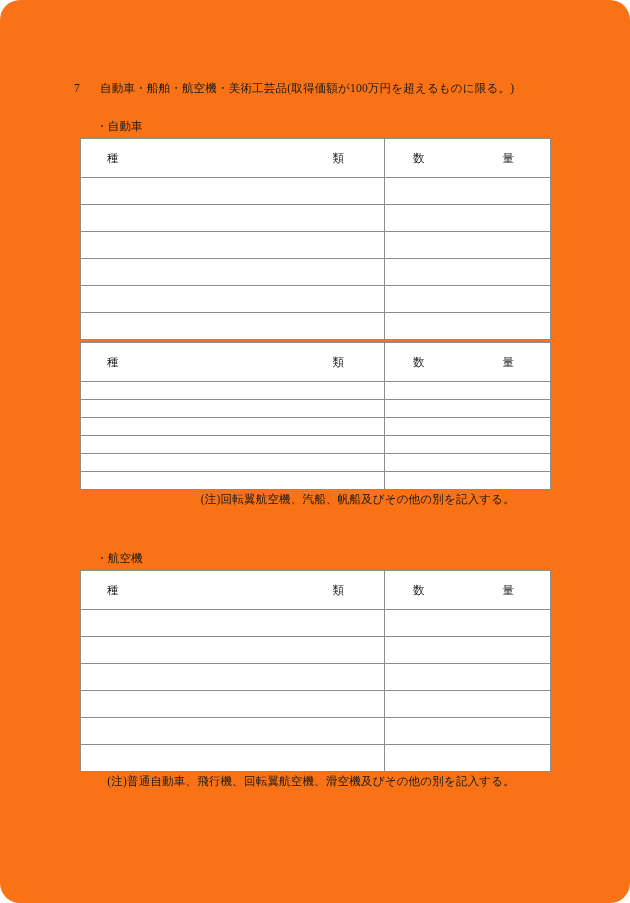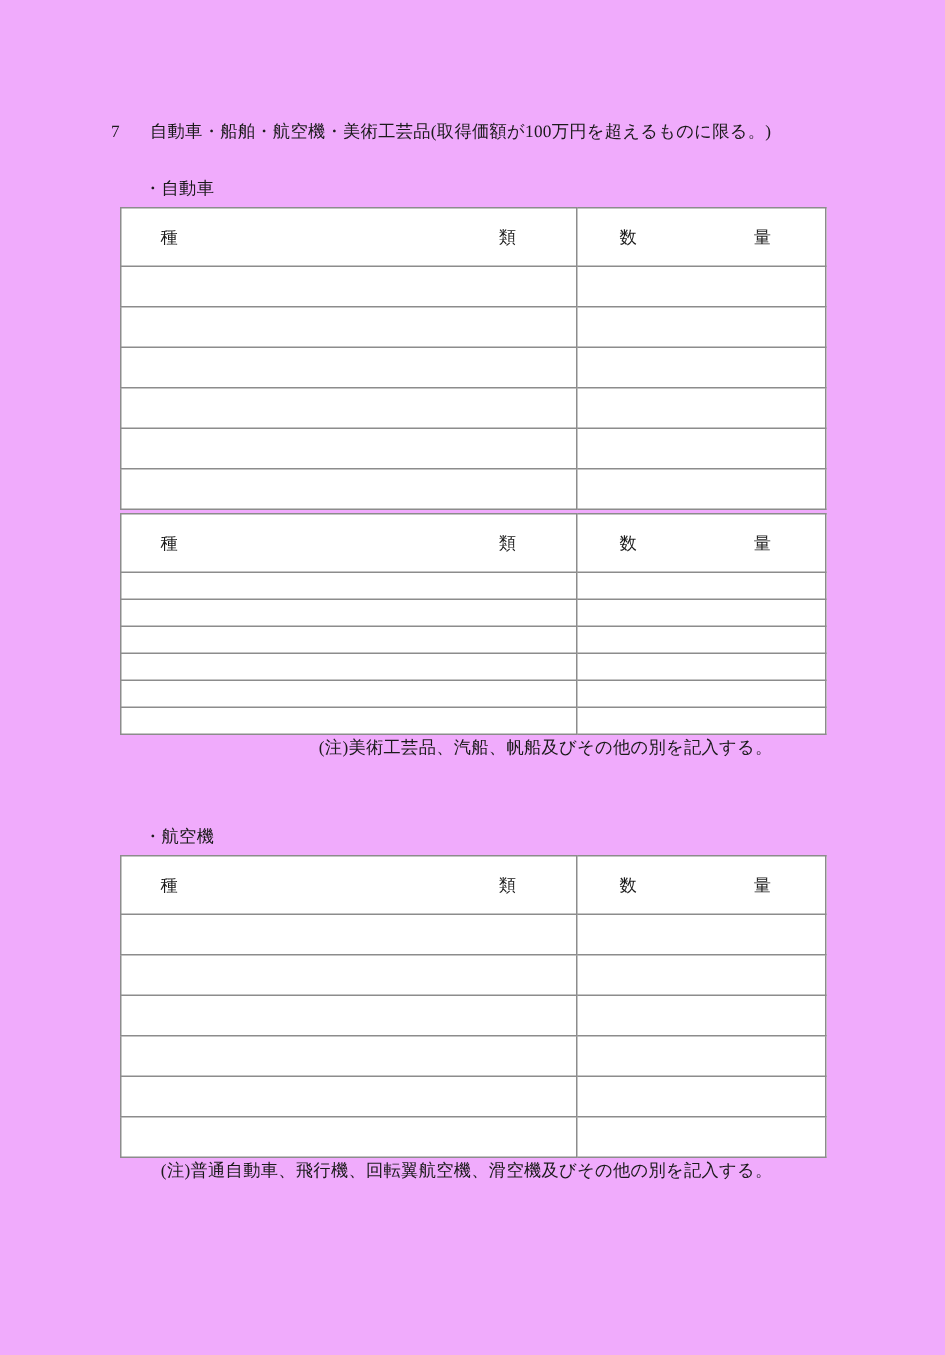--- a/index.html
+++ b/index.html
@@ -10,23 +10,24 @@
   }
   body {
     font-family: "Liberation Serif", "DejaVu Serif", serif;
     color: #1a1a1a;
     -webkit-font-smoothing: antialiased;
   }
   .page {
     position: relative;
     width: 630px;
     height: 903px;
-    background: #f0abfc;
+    background: #f97316;
     overflow: hidden;
     box-sizing: border-box;
+    border-radius: 20px;
   }
   .content {
     position: absolute;
     left: 0;
     top: 0;
     width: 630px;
   }
 
   
   .doc-heading {
@@ -215,21 +216,21 @@
               <td></td>
               <td></td>
             </tr>
           <tr class="row-short">
               <td></td>
               <td></td>
             </tr>
         </tbody>
       </table>
       <div class="note">
-        <span class="tag">(注)</span><span>美術工芸品、汽船、帆船及びその他の別を記入する。</span>
+        <span class="tag">(注)</span><span>回転翼航空機、汽船、帆船及びその他の別を記入する。</span>
       </div>
     </div>
 
     <div class="block" style="top:550px;">
       <div class="sub-label">・航空機</div>
       <table class="form-table">
         <colgroup>
             <col class="col-kind">
             <col class="col-qty">
           </colgroup>

